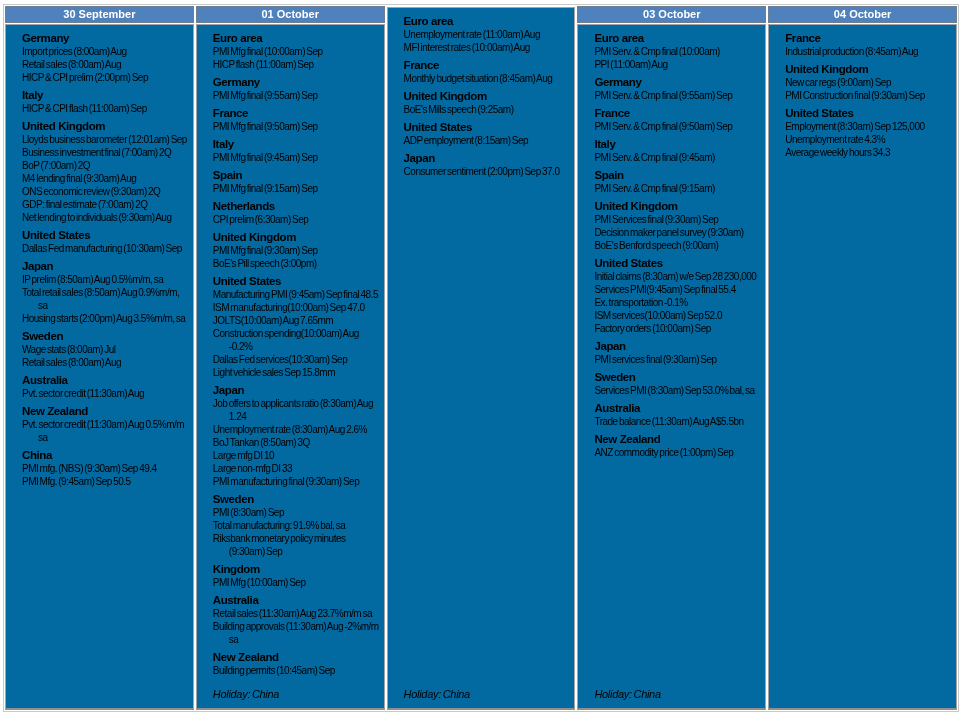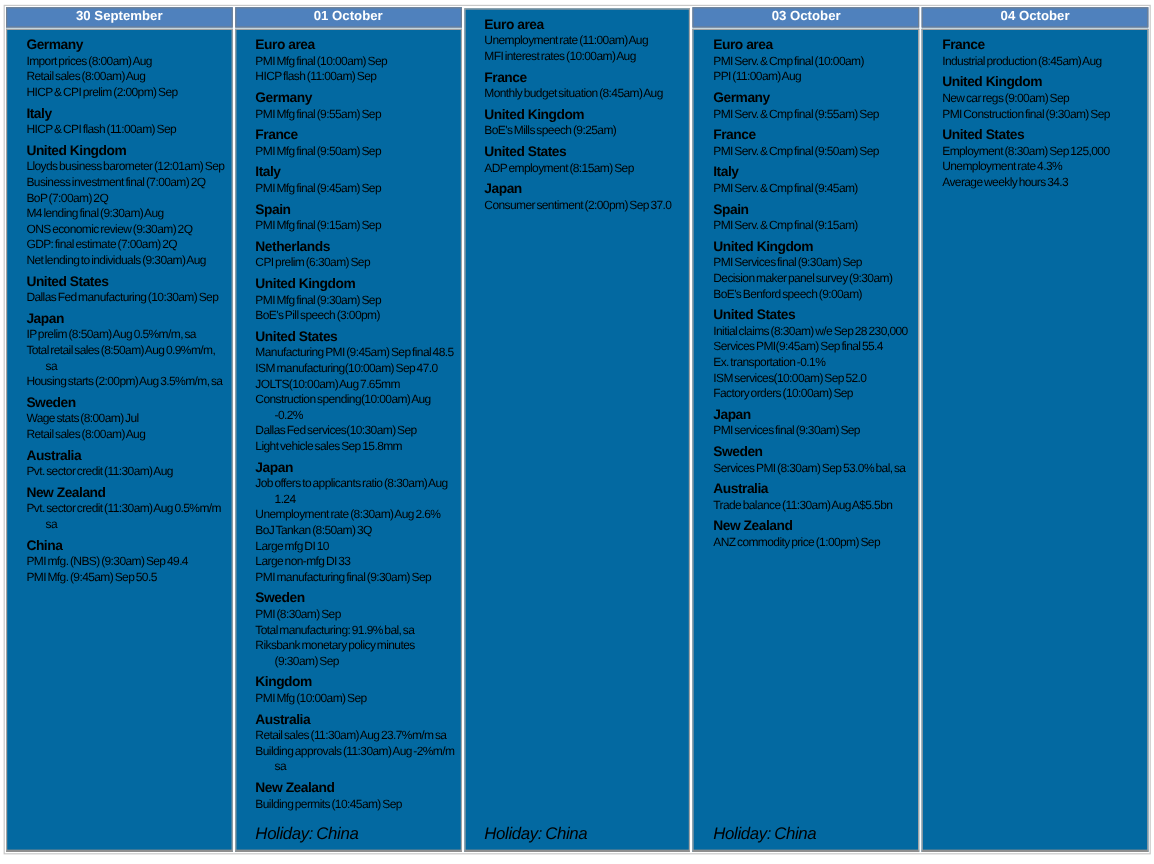--- a/index.html
+++ b/index.html
@@ -62,21 +62,21 @@
     line-height: 13px;
     letter-spacing: -0.5px;
     word-spacing: -1px;
     color: #000000;
     padding-left: 16px;
     text-indent: -16px;
   }
   .event .u { text-underline-offset: 1px; }
   .holiday {
     margin-top: auto;
-    font-size: 14px;
+    font-size: 11px;
     font-style: italic;
     letter-spacing: -0.3px;
     word-spacing: -1px;
     line-height: 13px;
     color: #000000;
     padding-top: 6px;
   }
 </style>
 </head>
 <body>

